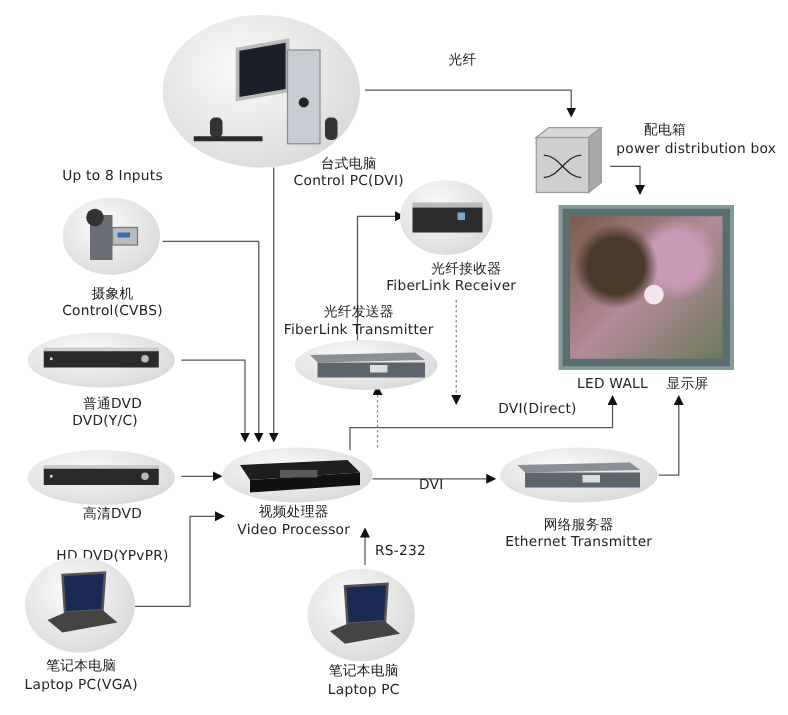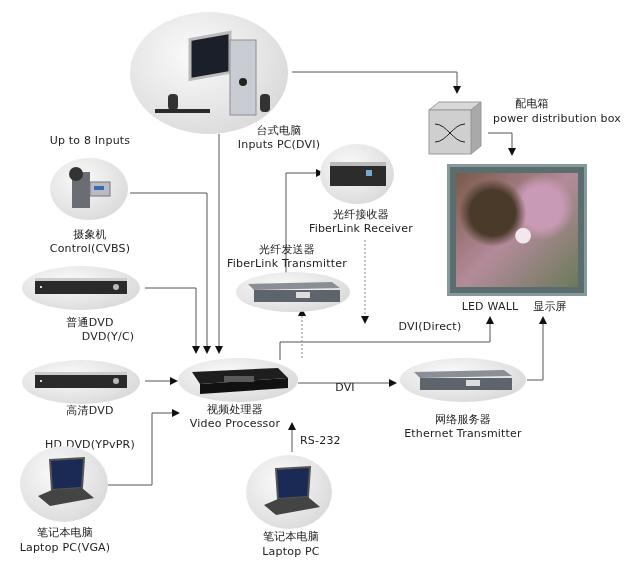--- a/index.html
+++ b/index.html
@@ -58,23 +58,24 @@
       <svg width="158" height="122">
         <rect x="60" y="38" width="40" height="40" fill="#1a1f2a" stroke="#bbb" stroke-width="3" transform="skewY(-10)"></rect>
         <rect x="100" y="28" width="26" height="75" fill="#c9ccd2" stroke="#8a8e96"></rect>
         <circle cx="113" cy="70" r="4" fill="#222"></circle>
         <rect x="38" y="82" width="10" height="16" rx="4" fill="#333"></rect>
         <rect x="130" y="82" width="10" height="18" rx="4" fill="#333"></rect>
         <rect x="25" y="97" width="55" height="4" fill="#2a2a2a"></rect>
       </svg>
     </div>
     <div class="lbl" style="left:224px;top:124px;width:110px;">台式电脑</div>
-    <div class="lbl" style="left:224px;top:138px;width:110px;">Inputs PC(DVI)</div>
-  </div>
-
+    <div class="lbl" style="left:224px;top:138px;width:110px;">Control PC(DVI)</div>
+  </div>
+
+  <div class="lbl" style="left:300px;top:41px;width:140px;">光纤</div>
 
   <div class="node">
     <svg class="dev" style="left:425px;top:100px;" width="60" height="58">
       <polygon points="4,10 14,2 56,2 46,10" fill="#d8d8d8" stroke="#999"></polygon>
       <polygon points="46,10 56,2 56,46 46,54" fill="#a9a9a9" stroke="#999"></polygon>
       <rect x="4" y="10" width="42" height="44" fill="#cfcfcf" stroke="#999"></rect>
       <path d="M10,24 C22,24 28,42 40,42 M10,42 C22,42 28,24 40,24" stroke="#222" fill="none"></path>
     </svg>
     <div class="lbl" style="left:462px;top:97px;width:140px;">配电箱</div>
     <div class="lbl" style="left:487px;top:112px;width:140px;">power distribution box</div>
@@ -106,21 +107,21 @@
   <div class="node">
     <div class="oval" style="left:22px;top:266px;width:118px;height:44px;">
       <svg width="118" height="44">
         <rect x="13" y="14" width="92" height="14" fill="#2a2a2a"></rect>
         <rect x="13" y="12" width="92" height="3" fill="#ccc"></rect>
         <circle cx="94" cy="21" r="3" fill="#bbb"></circle>
         <rect x="18" y="20" width="2" height="2" fill="#ddd"></rect>
       </svg>
     </div>
     <div class="lbl" style="left:30px;top:316px;width:120px;">普通DVD</div>
-    <div class="lbl" style="left:48px;top:330px;width:120px;">DVD(Y/C)</div>
+    <div class="lbl" style="left:24px;top:330px;width:120px;">DVD(Y/C)</div>
   </div>
 
   <div class="node">
     <div class="oval" style="left:22px;top:360px;width:118px;height:44px;">
       <svg width="118" height="44">
         <rect x="13" y="14" width="92" height="14" fill="#2a2a2a"></rect>
         <rect x="13" y="12" width="92" height="3" fill="#ccc"></rect>
         <circle cx="94" cy="21" r="3" fill="#bbb"></circle>
         <rect x="18" y="20" width="2" height="2" fill="#ddd"></rect>
       </svg>
@@ -166,21 +167,21 @@
   </div>
 
   <div class="node">
     <div class="oval" style="left:320px;top:144px;width:74px;height:60px;">
       <svg width="74" height="60">
         <rect x="10" y="18" width="56" height="4" fill="#bbb"></rect>
         <rect x="10" y="22" width="56" height="20" fill="#2c2c2c"></rect>
         <rect x="46" y="26" width="6" height="6" fill="#7ac"></rect>
       </svg>
     </div>
-    <div class="lbl" style="left:296px;top:208px;width:130px;">光纤接收器</div>
+    <div class="lbl" style="left:308px;top:208px;width:130px;">光纤接收器</div>
     <div class="lbl" style="left:296px;top:222px;width:130px;">FiberLink Receiver</div>
   </div>
 
   <div class="node">
     <div class="lbl" style="left:222px;top:243px;width:130px;">光纤发送器</div>
     <div class="lbl" style="left:222px;top:257px;width:130px;">FiberLink Transmitter</div>
     <div class="oval" style="left:236px;top:272px;width:114px;height:40px;">
       <svg width="114" height="40">
         <polygon points="12,12 96,10 104,16 18,18" fill="#8a8f96"></polygon>
         <rect x="18" y="18" width="86" height="12" fill="#5e646c"></rect>

